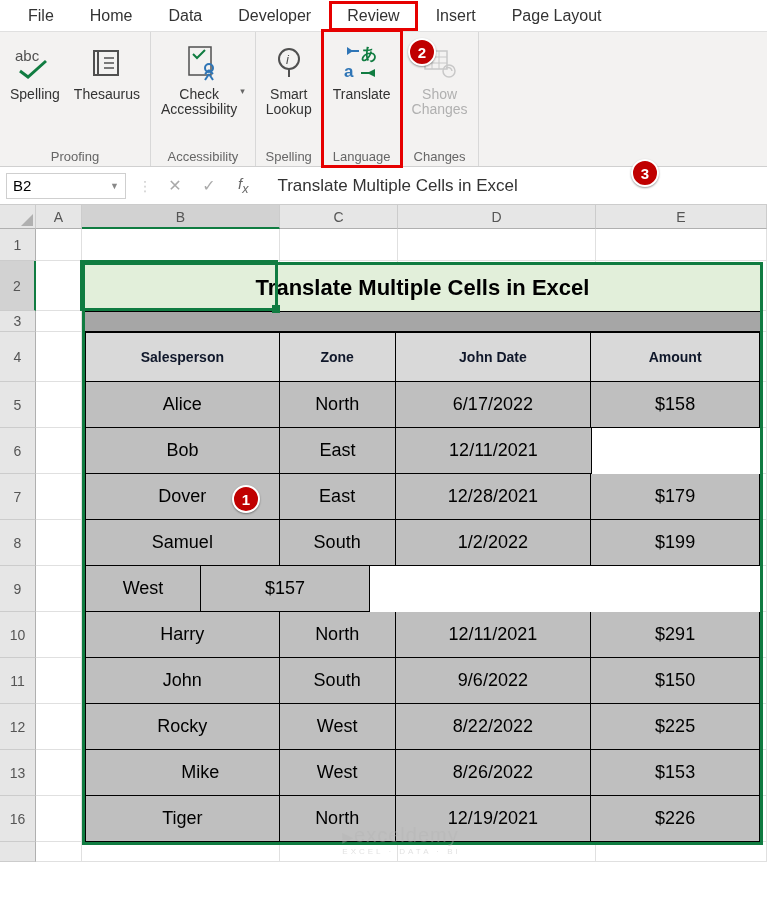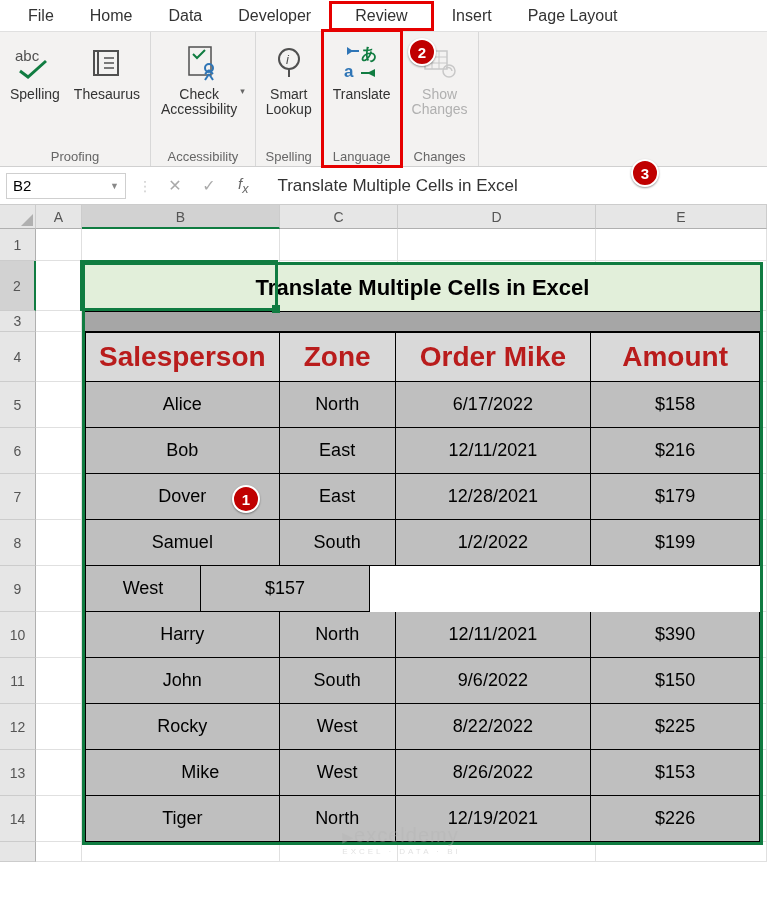--- a/index.html
+++ b/index.html
@@ -22,21 +22,21 @@
     }
     .ribbon-tab {
       padding: 6px 18px;
       font-size: 16px;
       color: #333;
       cursor: pointer;
       position: relative;
     }
     .ribbon-tab.highlighted {
       border: 3px solid #e60000;
-      padding: 3px 23px;
+      padding: 3px 15px;
     }
     
     .ribbon {
       background: #f3f2f1;
       display: flex;
       height: 135px;
       border-bottom: 1px solid #d0d0d0;
       position: relative;
     }
     .ribbon-group {
@@ -241,23 +241,23 @@
       text-align: center;
       font-size: 18px;
       color: #000;
       display: flex;
       align-items: center;
       justify-content: center;
     }
     .data-cell:first-child { border-left: 1px solid #000; }
     .data-table-row.header .data-cell {
       background: #d9d9d9;
-      color: #b91c1c;
+      color: #0f172a;
       font-weight: bold;
-      font-size: 28px;
+      font-size: 14px;
     }
     .data-table-row.header { border-top: 1px solid #000; }
     
     .selection-outline {
       position: absolute;
       border: 3px solid #107c41;
       pointer-events: none;
       z-index: 20;
     }
     .selection-handle {
@@ -439,21 +439,21 @@
       <div class="row-header" style="height: 50px;">4</div>
       <div class="row-header" style="height: 46px;">5</div>
       <div class="row-header" style="height: 46px;">6</div>
       <div class="row-header" style="height: 46px;">7</div>
       <div class="row-header" style="height: 46px;">8</div>
       <div class="row-header" style="height: 46px;">9</div>
       <div class="row-header" style="height: 46px;">10</div>
       <div class="row-header" style="height: 46px;">11</div>
       <div class="row-header" style="height: 46px;">12</div>
       <div class="row-header" style="height: 46px;">13</div>
-      <div class="row-header" style="height: 46px;">14</div>
+      <div class="row-header" style="height: 46px;">16</div>
       <div class="row-header" style="height: 20px;"></div>
     </div>
   <div class="grid-body" id="grid-body">
 
     <div class="grid-row" style="height: 32px;">
         <div class="cell" style="width: 46px; height: 32px;"></div>
         <div class="cell" style="width: 198px; height: 32px;"></div>
         <div class="cell" style="width: 118px; height: 32px;"></div>
         <div class="cell" style="width: 198px; height: 32px;"></div>
         <div class="cell" style="width: 171px; height: 32px;"></div>
@@ -560,34 +560,33 @@
       <div class="selection-handle"></div>
     </div>
 
     <div class="data-table" style="left:46px; top:33px; width:681px;">
       <div class="data-table-title" style="height:47px;">Translate Multiple Cells in Excel</div>
       <div class="data-table-spacer" style="height:20px;"></div>
       <div id="table-rows">
           <div class="data-table-row header">
             <div class="data-cell" style="width: 195px; height: 49px;">Salesperson</div>
             <div class="data-cell" style="width: 116px; height: 49px;">Zone</div>
-            <div class="data-cell" style="width: 196px; height: 49px;">Order Mike</div>
+            <div class="data-cell" style="width: 196px; height: 49px;">John Date</div>
             <div class="data-cell" style="width: 169px; height: 49px;">Amount</div>
           </div>
           <div class="data-table-row">
             <div class="data-cell" style="width: 195px; height: 46px;">Alice</div>
             <div class="data-cell" style="width: 116px; height: 46px;">North</div>
             <div class="data-cell" style="width: 196px; height: 46px;">6/17/2022</div>
             <div class="data-cell" style="width: 169px; height: 46px;">$158</div>
           </div>
           <div class="data-table-row">
             <div class="data-cell" style="width: 195px; height: 46px;">Bob</div>
             <div class="data-cell" style="width: 116px; height: 46px;">East</div>
             <div class="data-cell" style="width: 196px; height: 46px;">12/11/2021</div>
-            <div class="data-cell" style="width: 169px; height: 46px;">$216</div>
           </div>
           <div class="data-table-row">
             <div class="data-cell" style="width: 195px; height: 46px;">Dover</div>
             <div class="data-cell" style="width: 116px; height: 46px;">East</div>
             <div class="data-cell" style="width: 196px; height: 46px;">12/28/2021</div>
             <div class="data-cell" style="width: 169px; height: 46px;">$179</div>
           </div>
           <div class="data-table-row">
             <div class="data-cell" style="width: 195px; height: 46px;">Samuel</div>
             <div class="data-cell" style="width: 116px; height: 46px;">South</div>
@@ -595,21 +594,21 @@
             <div class="data-cell" style="width: 169px; height: 46px;">$199</div>
           </div>
           <div class="data-table-row">
             <div class="data-cell" style="width: 116px; height: 46px;">West</div>
             <div class="data-cell" style="width: 169px; height: 46px;">$157</div>
           </div>
           <div class="data-table-row">
             <div class="data-cell" style="width: 195px; height: 46px;">Harry</div>
             <div class="data-cell" style="width: 116px; height: 46px;">North</div>
             <div class="data-cell" style="width: 196px; height: 46px;">12/11/2021</div>
-            <div class="data-cell" style="width: 169px; height: 46px;">$390</div>
+            <div class="data-cell" style="width: 169px; height: 46px;">$291</div>
           </div>
           <div class="data-table-row">
             <div class="data-cell" style="width: 195px; height: 46px;">John</div>
             <div class="data-cell" style="width: 116px; height: 46px;">South</div>
             <div class="data-cell" style="width: 196px; height: 46px;">9/6/2022</div>
             <div class="data-cell" style="width: 169px; height: 46px;">$150</div>
           </div>
           <div class="data-table-row">
             <div class="data-cell" style="width: 195px; height: 46px;">Rocky</div>
             <div class="data-cell" style="width: 116px; height: 46px;">West</div>

